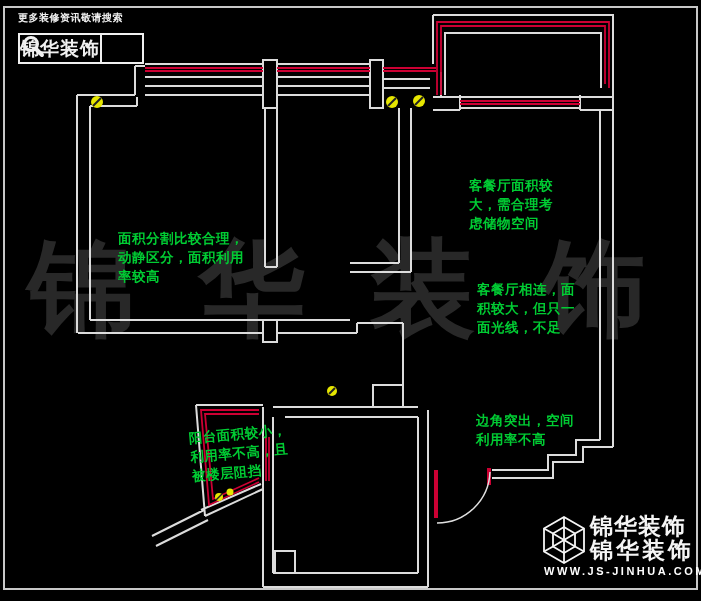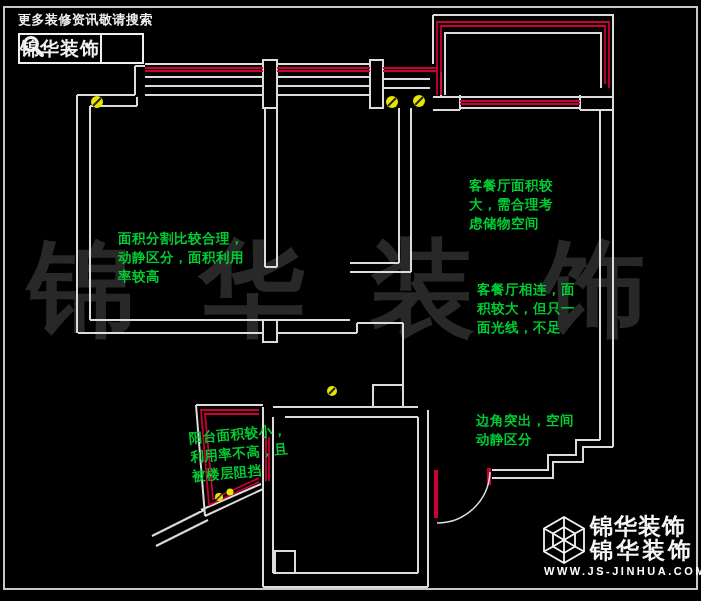--- a/index.html
+++ b/index.html
@@ -17,21 +17,21 @@
   .plan{z-index:2;}
   .note{
     position:absolute;z-index:3;color:#00cc33;
     font-size:13.5px;line-height:19px;font-weight:bold;
     letter-spacing:0.5px;white-space:pre-line;
     font-family:"DejaVu Sans",sans-serif;
   }
   .note-balcony{transform:rotate(-5deg);transform-origin:left top;}
   .header-tagline{
     position:absolute;left:18px;top:11px;z-index:4;
-    color:#f0f0f0;font-size:13px;font-weight:bold;letter-spacing:0.5px;
+    color:#f0f0f0;font-size:10px;font-weight:bold;letter-spacing:0.5px;
   }
   .brand-box{
     position:absolute;left:18px;top:33px;width:122px;height:27px;z-index:4;
     border:2px solid #f0f0f0;display:flex;align-items:stretch;
   }
   .brand-name{
     width:80px;color:#f0f0f0;font-size:19px;font-weight:bold;
     text-align:center;line-height:27px;letter-spacing:1px;white-space:nowrap;
   }
   .search-cell{
@@ -147,21 +147,21 @@
   <div class="note" style="left:118px;top:229px;">面积分割比较合理，
 动静区分，面积利用
 率较高</div>
   <div class="note" style="left:469px;top:176px;">客餐厅面积较
 大，需合理考
 虑储物空间</div>
   <div class="note" style="left:477px;top:280px;">客餐厅相连，面
 积较大，但只一
 面光线，不足</div>
   <div class="note" style="left:476px;top:411px;">边角突出，空间
-动静区分</div>
+利用率不高</div>
   <div class="note note-balcony" style="left:188px;top:429px;">阳台面积较小，
 利用率不高，且
 被楼层阻挡</div>
 
   <div class="header-tagline">更多装修资讯敬请搜索</div>
   <div class="brand-box">
     <div class="brand-name">锦华装饰</div>
     <div class="search-cell">
       <svg width="26" height="24" viewBox="0 0 26 24">
         <circle cx="11" cy="9" r="6.5" fill="none" stroke="#f0f0f0" stroke-width="3"></circle>

